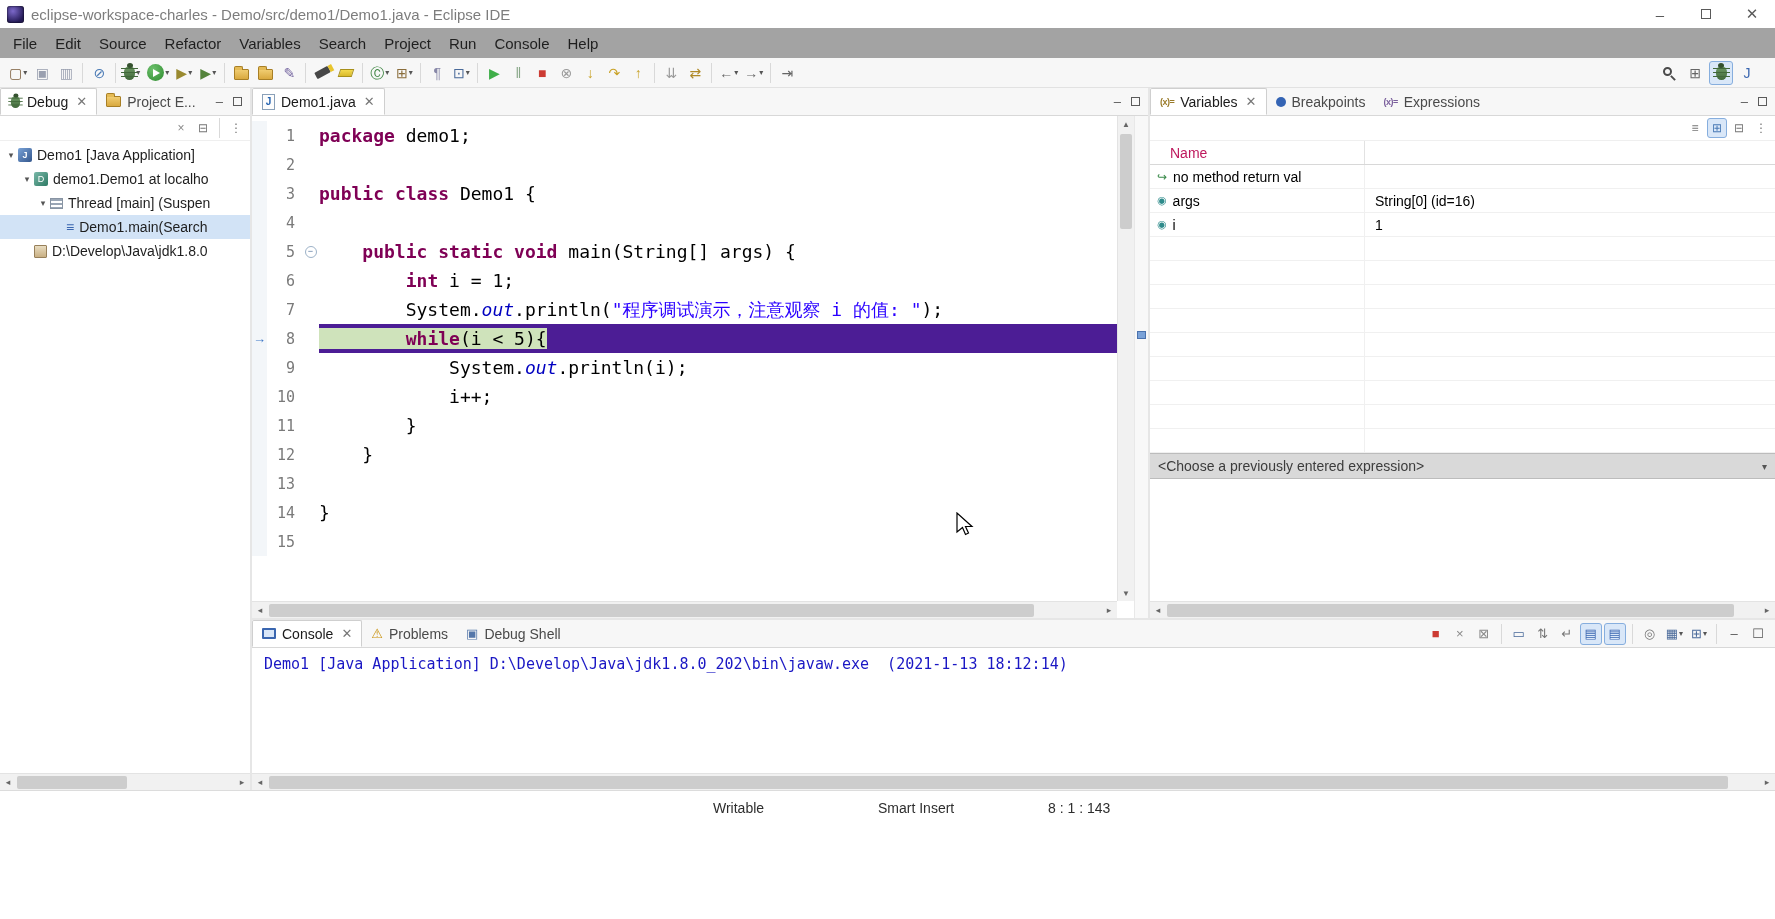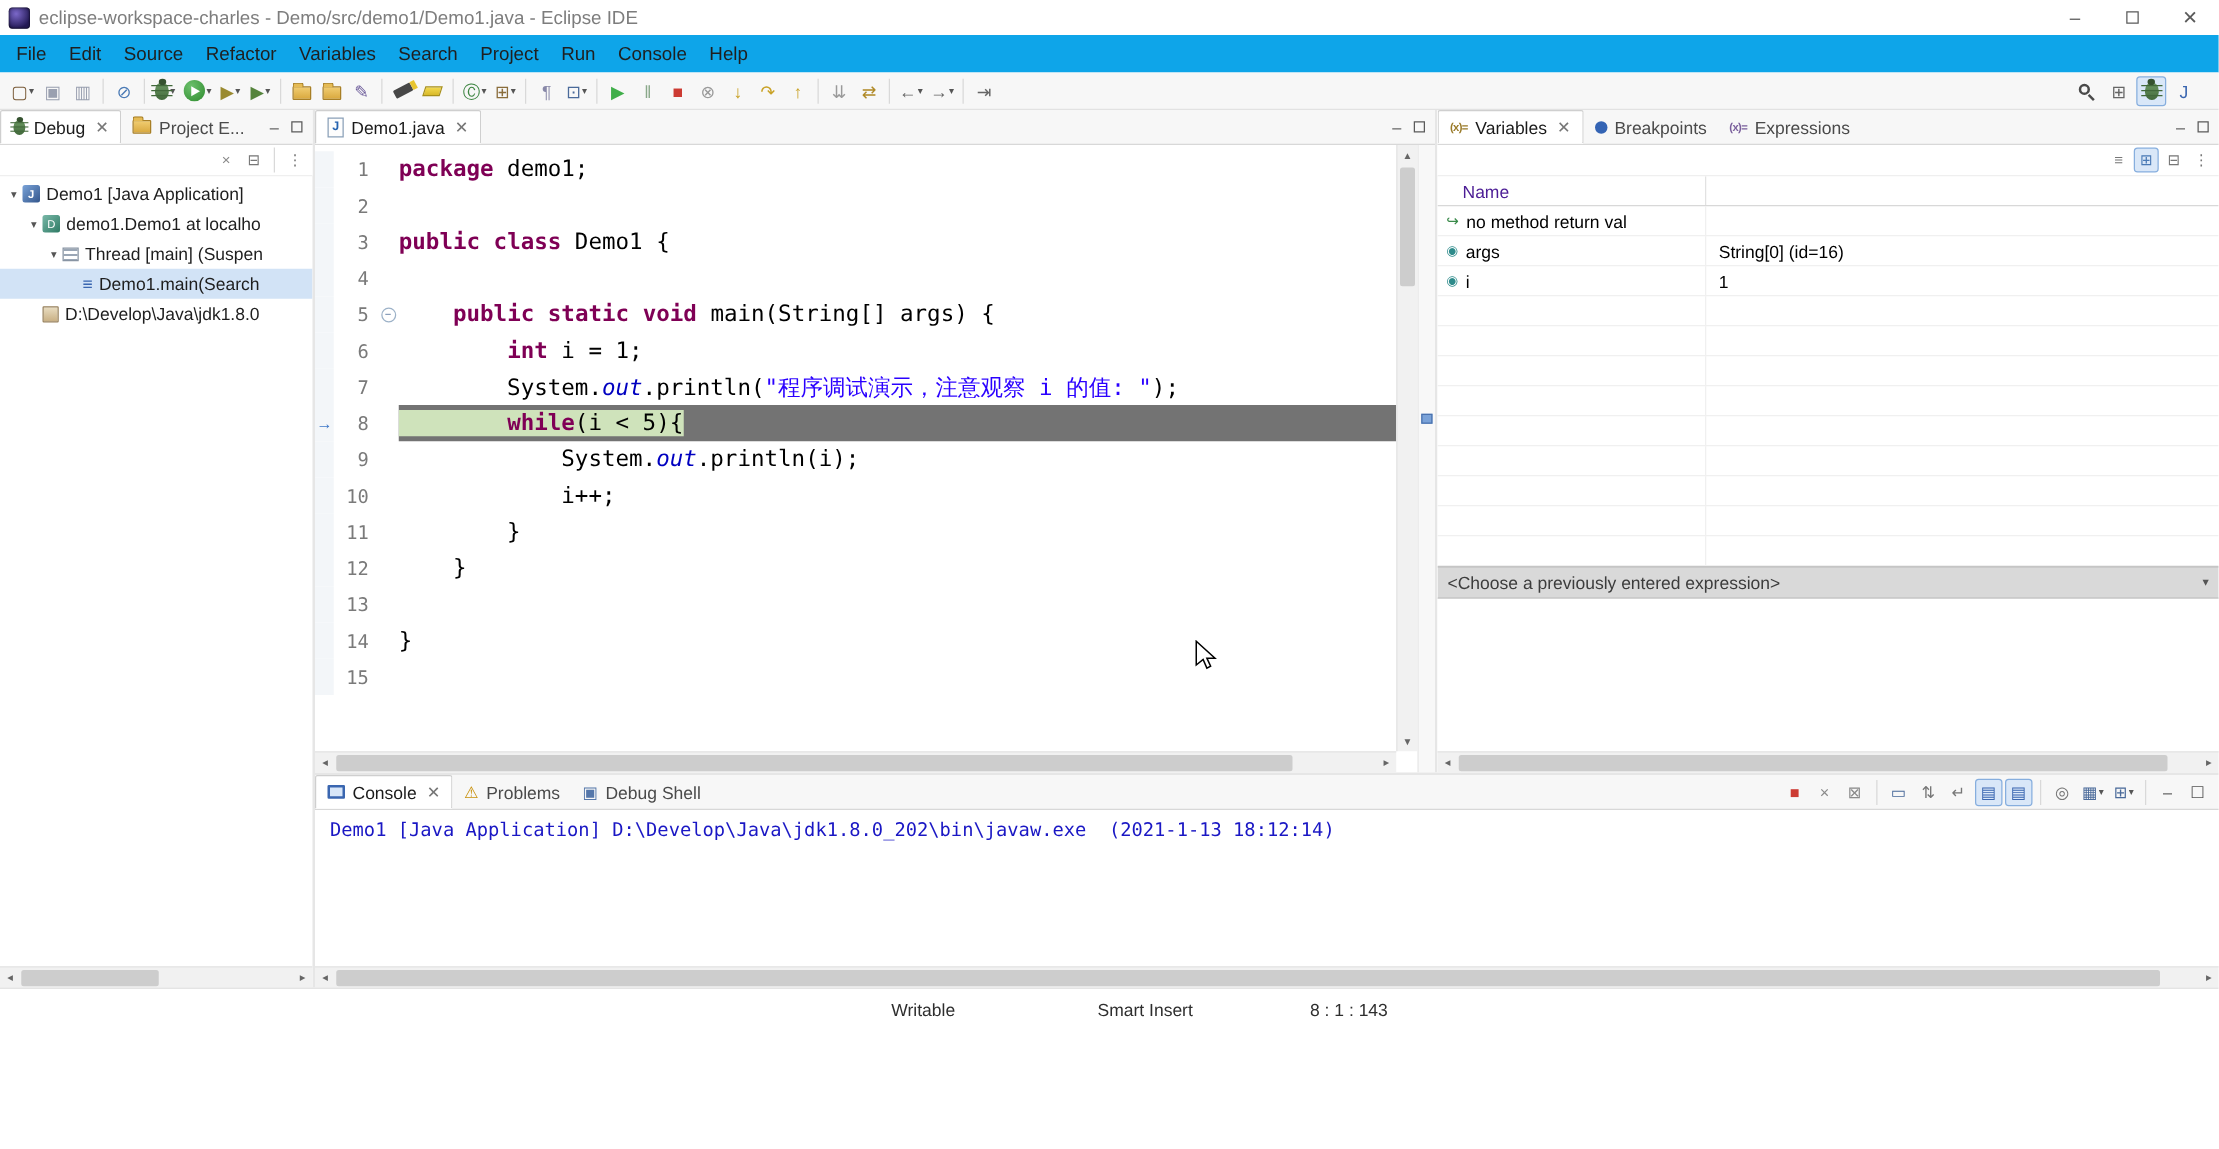--- a/index.html
+++ b/index.html
@@ -8,21 +8,21 @@
 
 
 .titlebar{position:absolute;left:0;top:0;width:100%;height:28px;background:#fff;display:flex;align-items:center;padding-left:7px;gap:7px}
 .app-icon{width:17px;height:17px;border-radius:3px;background:radial-gradient(circle at 35% 30%,#7b68c9,#241a56 72%);box-shadow:inset 0 0 2px #000;flex:none}
 .title{font-size:15px;color:#7d7d7d;white-space:nowrap}
 .win-controls{margin-left:auto;display:flex;height:100%}
 .winbtn{width:46px;height:100%;display:flex;align-items:center;justify-content:center;color:#5a5a5a;font-size:15px}
 .maxbox{width:10px;height:10px;border:1px solid #5a5a5a;display:inline-block}
 
 
-.menubar{position:absolute;left:0;top:28px;width:100%;height:30px;display:flex;align-items:flex-start;padding-left:4px;background:#0ea5e9}
+.menubar{position:absolute;left:0;top:28px;width:100%;height:30px;display:flex;align-items:flex-start;padding-left:4px;background:#a3a3a3}
 .menu-item{padding:0 9px;font-size:15px;color:#1f1f1f;height:100%;display:flex;align-items:center}
 
 
 .toolbar{position:absolute;left:0;top:58px;width:100%;height:30px;background:#f7f7f7;border-bottom:1px solid #e2e2e2;display:flex;align-items:center;padding:0 6px}
 .tb-left{display:flex;align-items:center;height:100%}
 .tb-right{margin-left:auto;display:flex;align-items:center;height:100%;padding-right:10px;gap:2px}
 .tbico{height:24px;min-width:24px;display:flex;align-items:center;justify-content:center;border-radius:3px;border:1px solid transparent;padding:0 2px;position:relative}
 .tbico.active{background:#d9e7f8;border-color:#86aede}
 .gly{font-size:14px;line-height:1}
 .ddarrow{font-size:8px;color:#555;margin-left:1px}
@@ -76,21 +76,21 @@
 .editor-panel{left:252px;top:88px;width:898px;height:530px;border-right:2px solid #e6e6e6}
 .ed-content{position:absolute;left:0;top:28px;right:0;bottom:0;background:#fff}
 .code-area{position:absolute;left:0;top:0;right:31px;bottom:17px;overflow:hidden;padding-top:5px;background:#fff}
 .crow{display:flex;align-items:stretch;height:29px}
 .ann{width:15px;background:#f3f6f9;display:flex;align-items:center;justify-content:center;flex:none}
 .ip-arrow{color:#3f78c8;font-size:13px;font-weight:bold}
 .lnum{width:35px;flex:none;padding-right:7px;color:#7a7a7a;font-family:"DejaVu Sans Mono",monospace;font-size:15px;display:flex;align-items:center;justify-content:flex-end}
 .fold{width:17px;flex:none;display:flex;align-items:center;justify-content:center}
 .fold-minus{width:12px;height:12px;border:1px solid #9db2c8;border-radius:50%;color:#51719a;font-size:9px;line-height:1;display:flex;align-items:center;justify-content:center;background:#fff}
 .ctext{flex:1;font-family:"DejaVu Sans Mono",monospace;font-size:18px;white-space:pre;display:flex;align-items:center;overflow:hidden}
-.crow.cur .ctext{background:#737373}
+.crow.cur .ctext{background:#4c1d95}
 .crow.cur .cinner{background:#cfe3bb}
 .tk-kw{color:#7f0055;font-weight:bold}
 .tk-pl{color:#000}
 .tk-str{color:#2a00ff}
 .tk-fld{color:#0000c0;font-style:italic}
 
 
 .vscroll{position:absolute;top:0;right:14px;width:17px;bottom:17px;background:#f1f1f1;border-left:1px solid #e3e3e3}
 .vs-arrow{position:absolute;left:0;right:0;height:16px;display:flex;align-items:center;justify-content:center;font-size:8px;color:#666}
 .vs-up{top:0}.vs-down{bottom:0}
@@ -100,21 +100,21 @@
 .hscroll{position:absolute;bottom:0;height:17px;background:#f1f1f1;border-top:1px solid #e3e3e3;display:flex;align-items:center}
 .hs-arrow{width:16px;text-align:center;font-size:9px;color:#666;flex:none}
 .hs-track{flex:1;height:13px;margin:0 1px;position:relative}
 .hs-thumb{position:absolute;top:0;height:13px;background:#cdcdcd;border-radius:2px}
 .ed-h{left:0;right:31px}
 .full-h{left:0;right:0}
 
 
 .vars-panel{left:1150px;top:88px;width:625px;height:530px}
 .vars-body{position:absolute;left:0;top:53px;right:0;bottom:17px;display:flex;flex-direction:column;overflow:hidden}
-.vh{display:flex;height:24px;border-bottom:1px solid #d8d8d8;font-size:14px;color:#4c1d95;align-items:stretch}
+.vh{display:flex;height:24px;border-bottom:1px solid #d8d8d8;font-size:14px;color:#be185d;align-items:stretch}
 .vh-name{width:215px;padding-left:20px;border-right:1px solid #e2e2e2;display:flex;align-items:center}
 .vh-value{flex:1;padding-left:10px;display:flex;align-items:center}
 .vrow{display:flex;height:24px;border-bottom:1px solid #f0f0f0;font-size:14px;align-items:stretch}
 .v-name{width:215px;padding-left:7px;display:flex;align-items:center;gap:6px;border-right:1px solid #f0f0f0;overflow:hidden;white-space:nowrap}
 .v-value{flex:1;padding-left:10px;display:flex;align-items:center;overflow:hidden;white-space:nowrap}
 .vi-return{color:#3a8a4a;font-size:12px}
 .vi-var{color:#2e8b8b;font-size:11px}
 .exp-bar{height:26px;background:#d9d9d9;border-top:1px solid #bcbcbc;border-bottom:1px solid #bcbcbc;display:flex;align-items:center;padding:0 8px;font-size:14px;color:#3c3c3c}
 .exp-dd{margin-left:auto;color:#555;font-size:10px}
 .detail-pane{flex:1;background:#fff}

